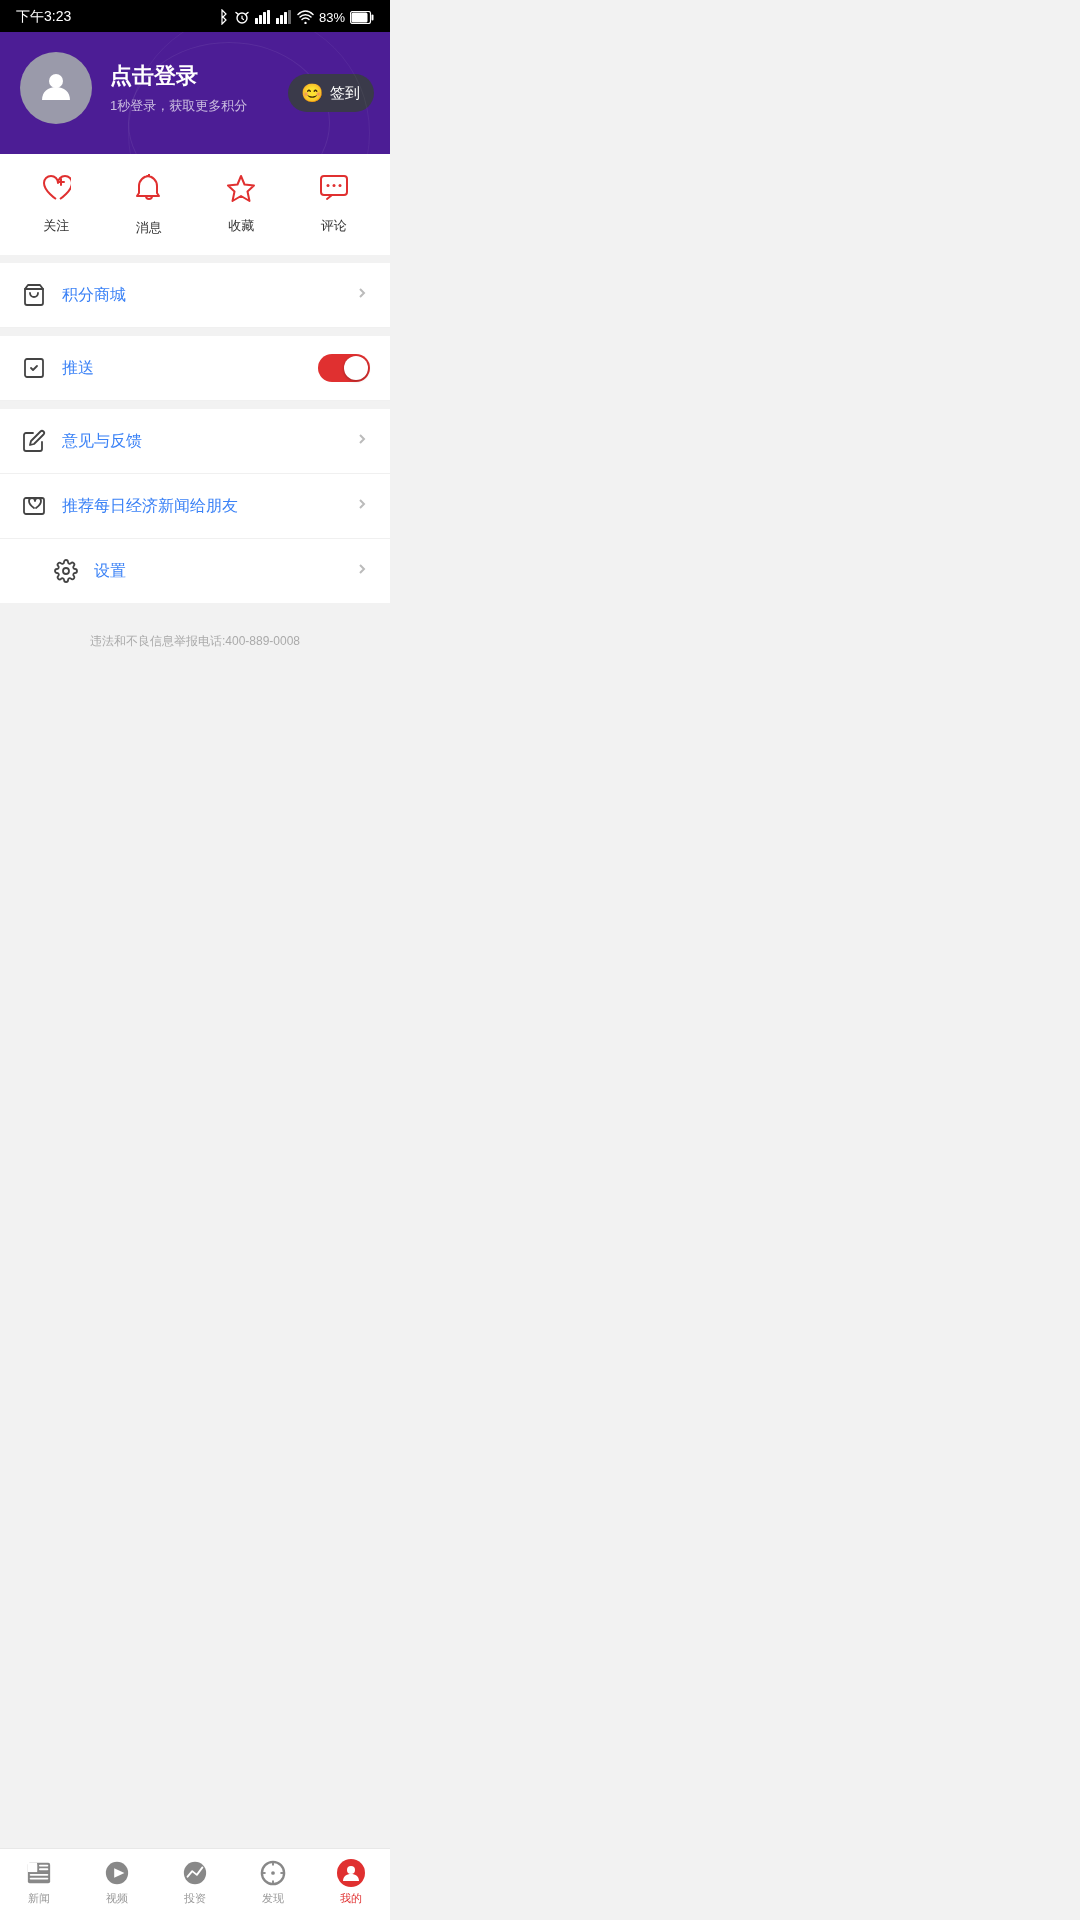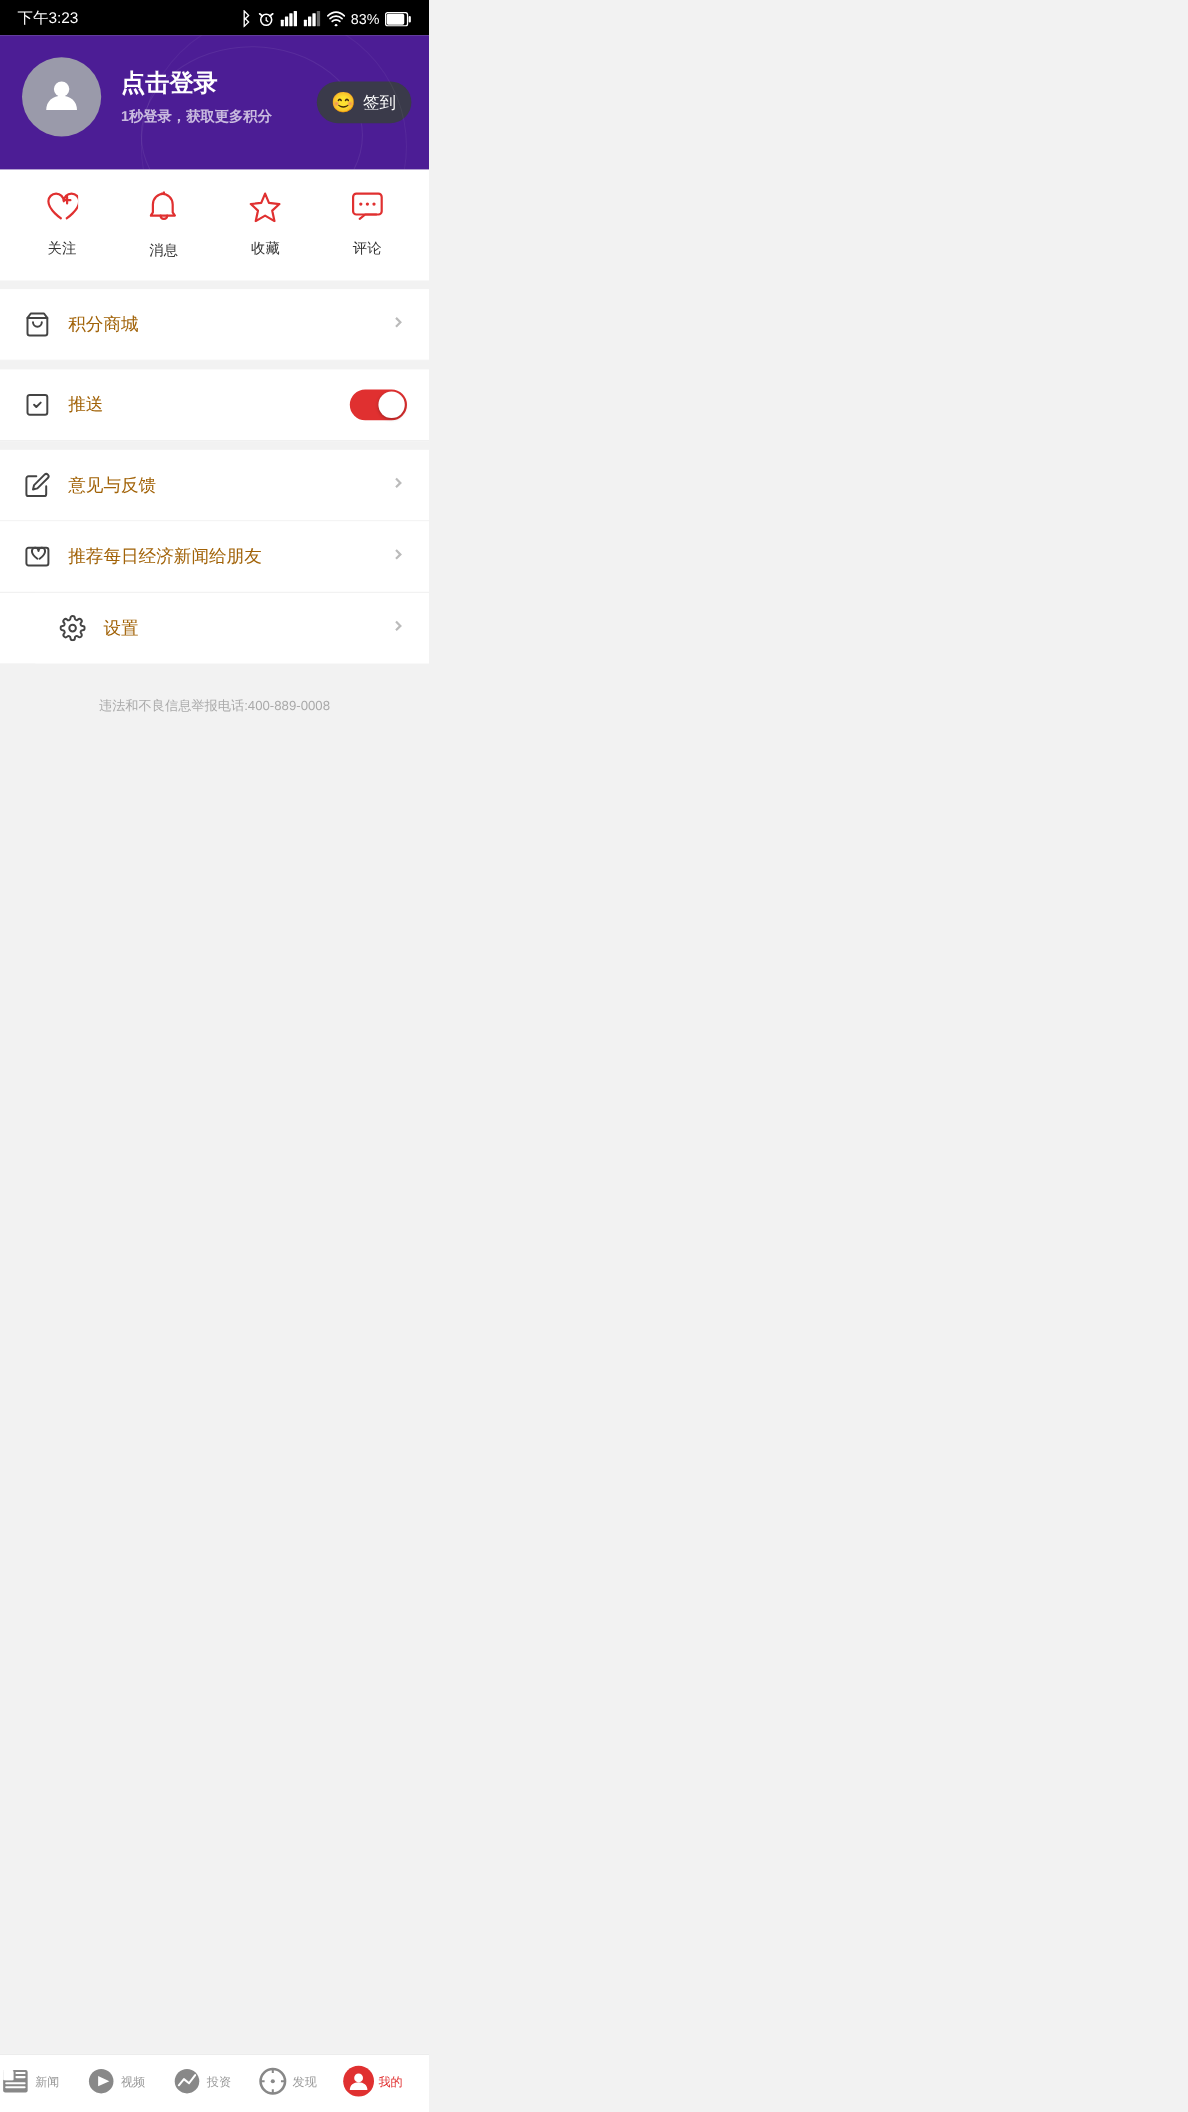--- a/index.html
+++ b/index.html
@@ -80,21 +80,20 @@
     }
     .profile-title {
       color: white;
       font-size: 22px;
       font-weight: 600;
       margin-bottom: 6px;
     }
     .profile-subtitle {
       color: rgba(255,255,255,0.7);
       font-size: 13px;
-      font-weight: bold;
     }
     .checkin-btn {
       position: absolute;
       right: 16px;
       top: 50%;
       transform: translateY(-50%);
       background: #3a3a4a;
       border: none;
       border-radius: 20px;
       padding: 8px 14px;
@@ -164,21 +163,21 @@
       width: 24px;
       height: 24px;
       stroke: #444;
       fill: none;
       stroke-width: 1.8;
       stroke-linecap: round;
       stroke-linejoin: round;
     }
     .menu-text {
       font-size: 16px;
-      color: #a16207;
+      color: #3b82f6;
       flex: 1;
     }
     .menu-arrow {
       color: #ccc;
       font-size: 16px;
     }
     .menu-arrow svg {
       width: 16px;
       height: 16px;
       stroke: #bbb;
@@ -227,21 +226,21 @@
       left: 0;
       width: 390px;
       background: white;
       border-top: 1px solid #e8e8e8;
       display: flex;
       justify-content: space-around;
       padding: 10px 0 14px;
     }
     .nav-item {
       display: flex;
-      flex-direction: row;
+      flex-direction: column;
       align-items: center;
       gap: 4px;
       cursor: pointer;
       flex: 1;
     }
     .nav-icon {
       width: 28px;
       height: 28px;
       display: flex;
       align-items: center;

